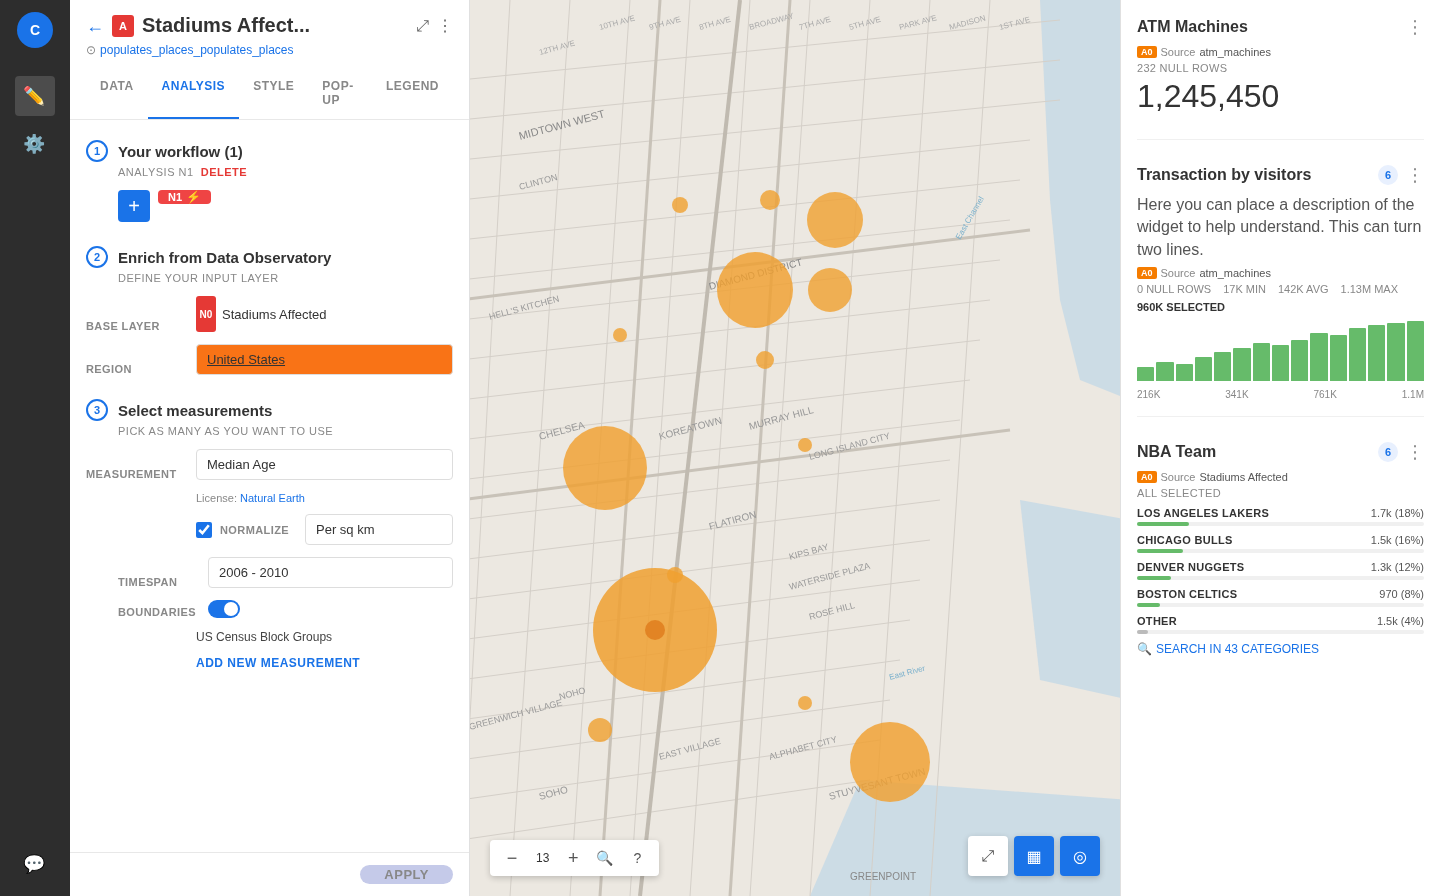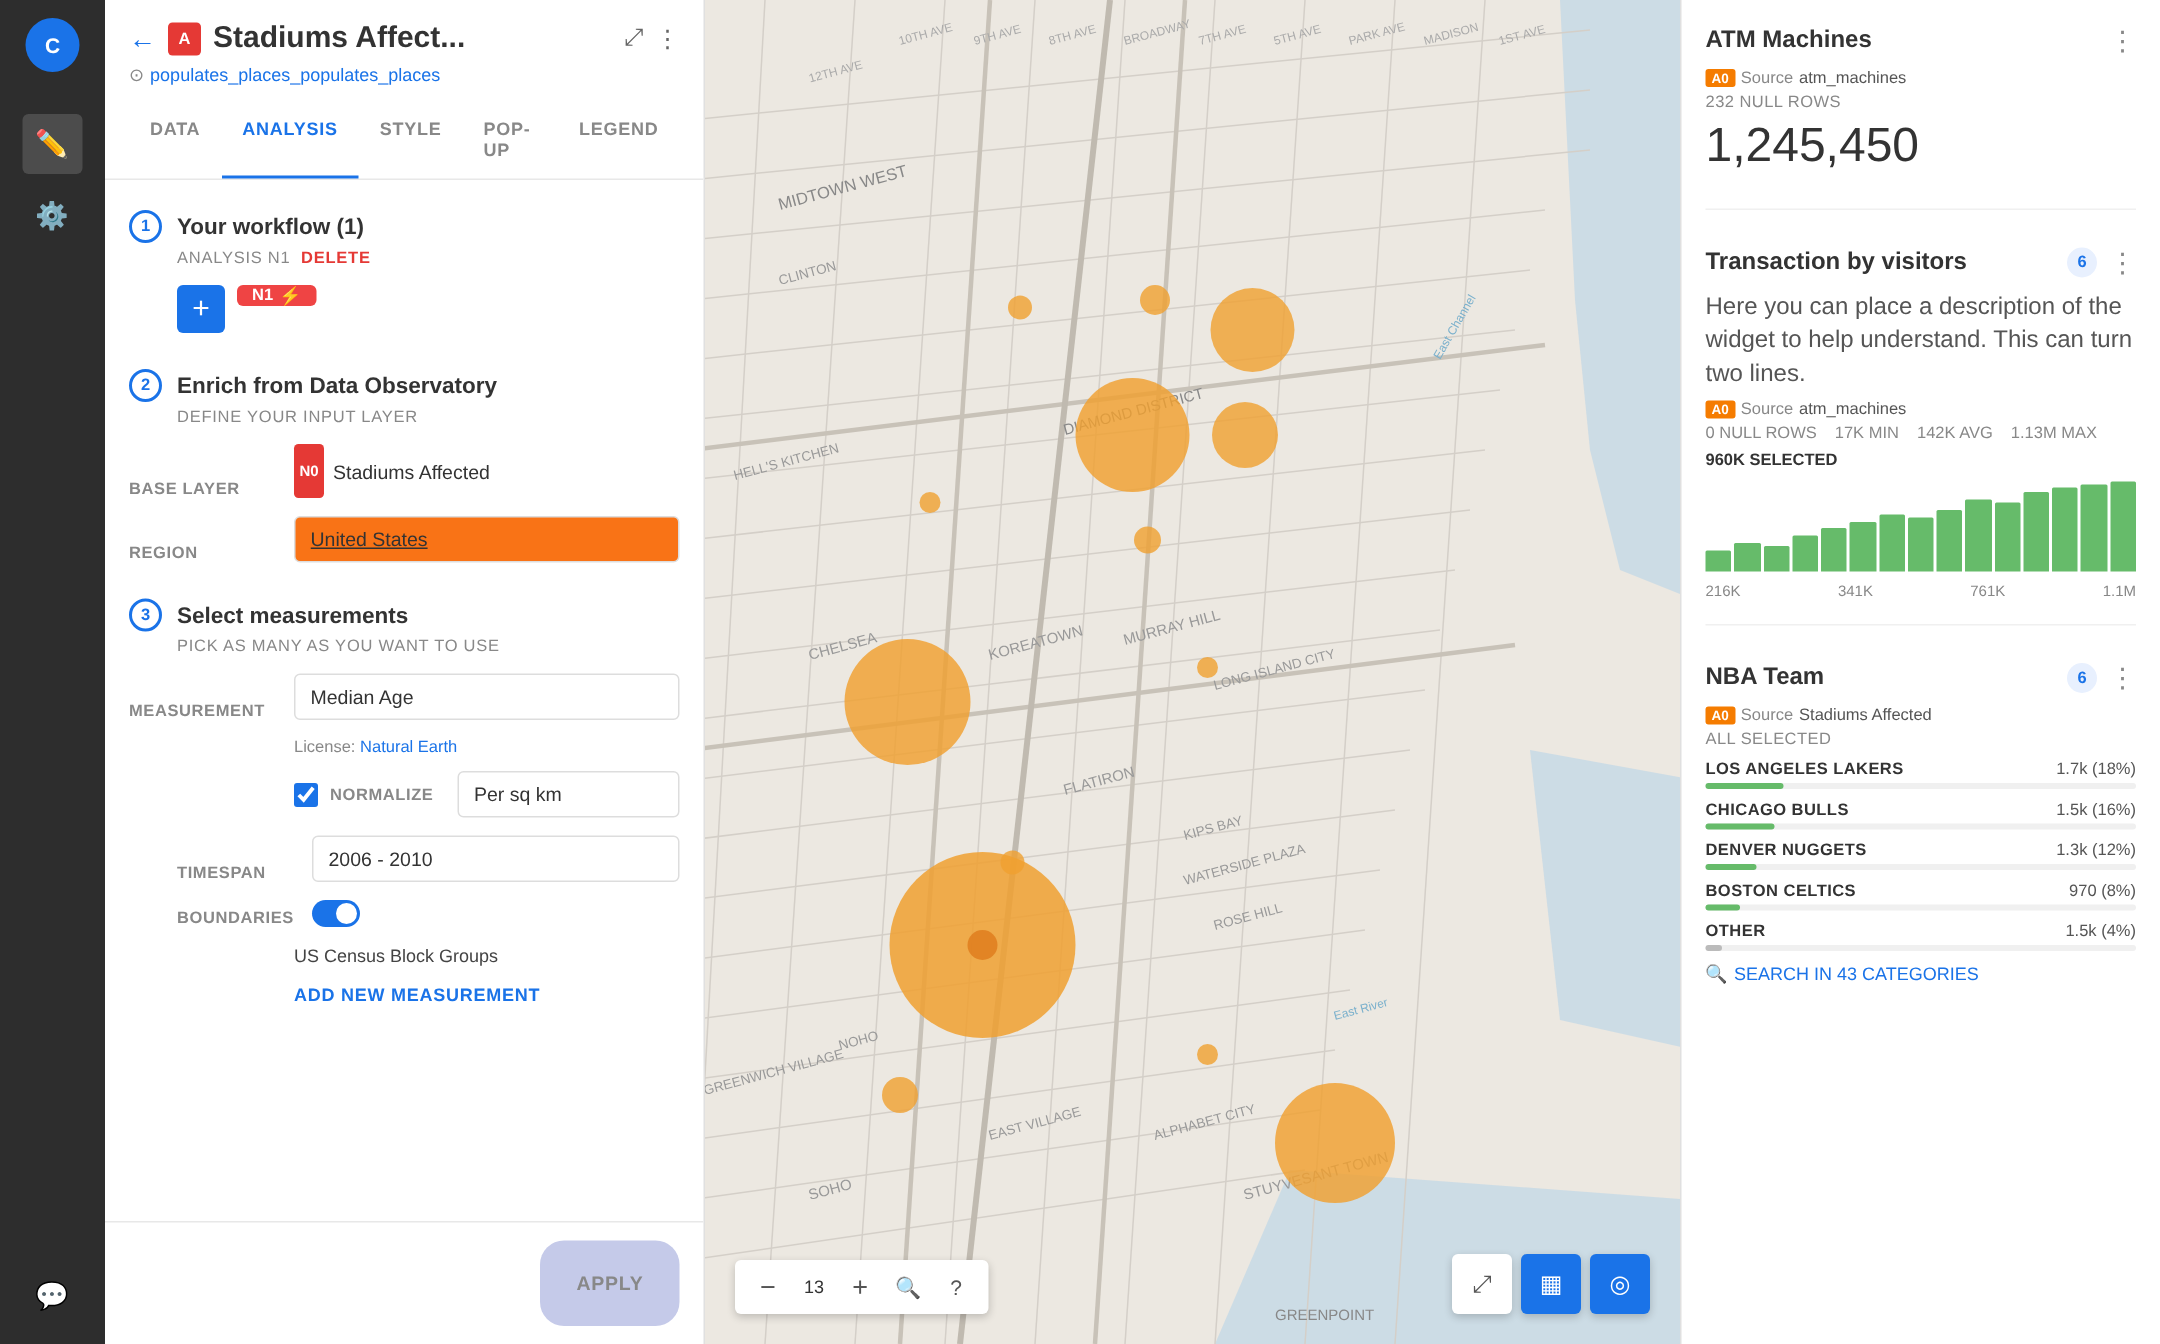--- a/index.html
+++ b/index.html
@@ -225,21 +225,21 @@
     .panel-footer {
       padding: 12px 16px;
       border-top: 1px solid #e8e8e8;
       display: flex; justify-content: flex-end;
     }
     .apply-btn {
       background: #c5cae9;
       color: #888;
       border: none;
       border-radius: 16px;
-      padding: 21px 24px;
+      padding: 2px 24px;
       font-size: 13px; font-weight: 600;
       cursor: pointer; letter-spacing: 0.5px;
     }
 
     
     .map-area {
       flex: 1;
       position: relative;
       background: #e8e4df;
       overflow: hidden;

